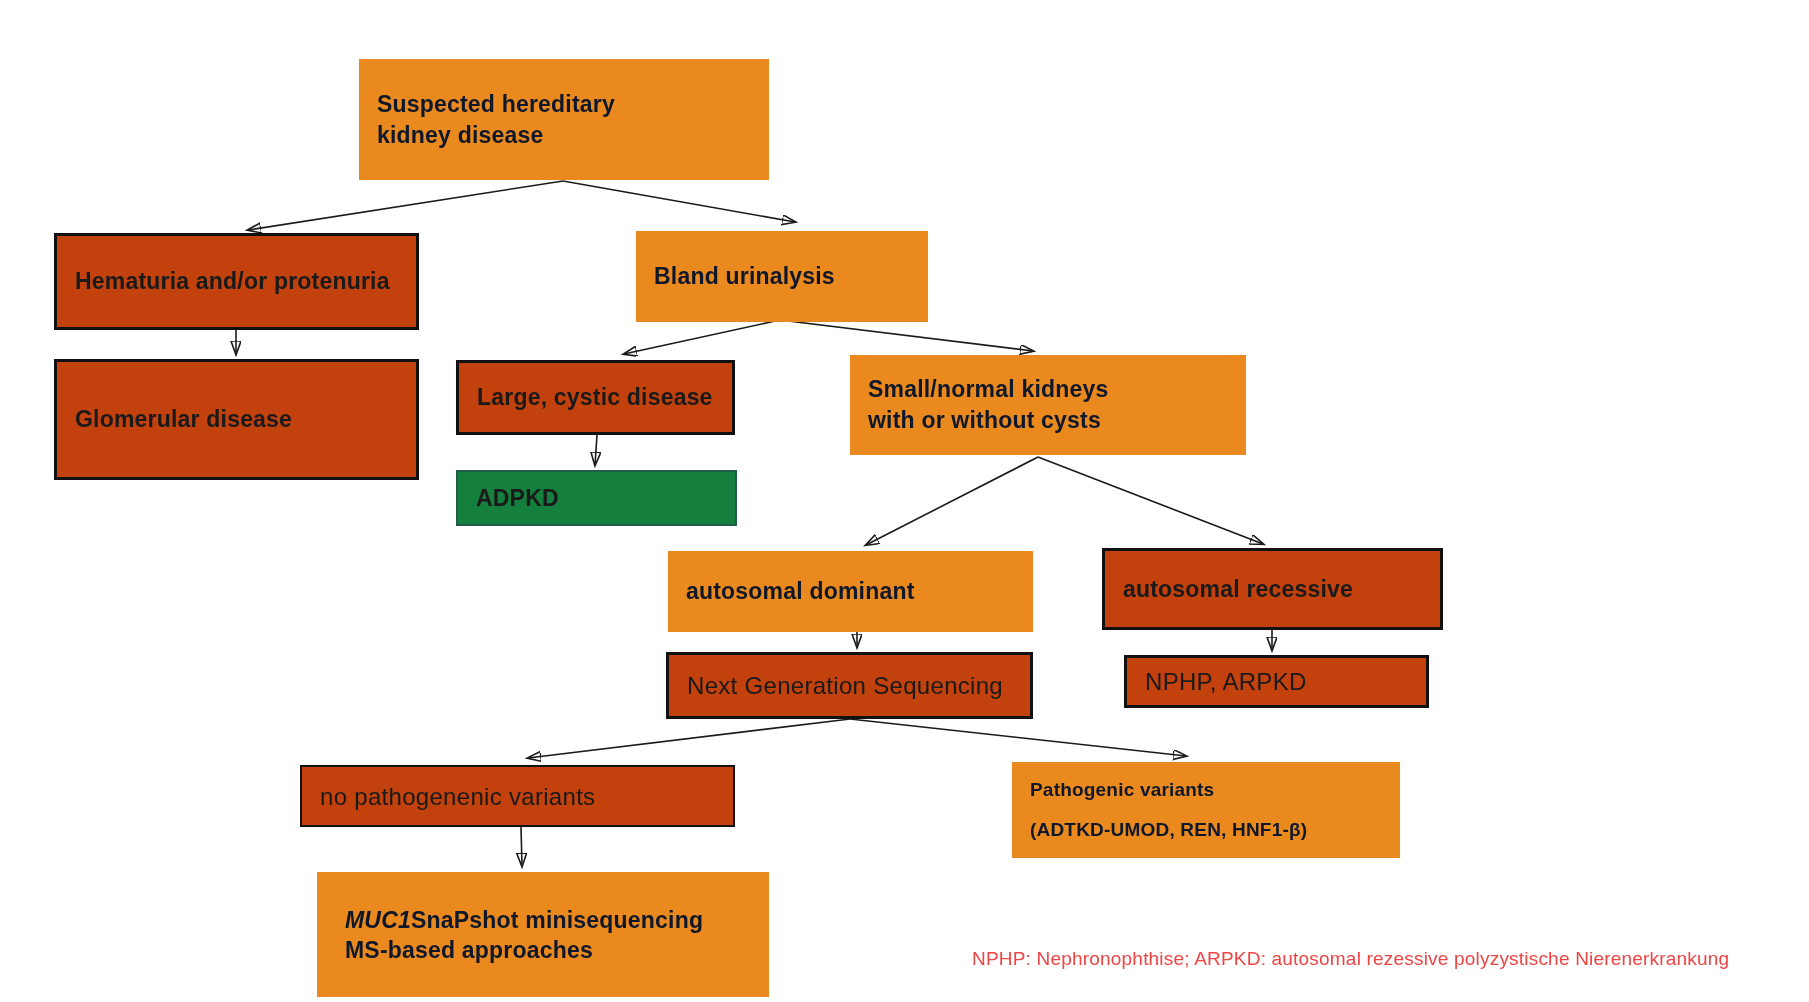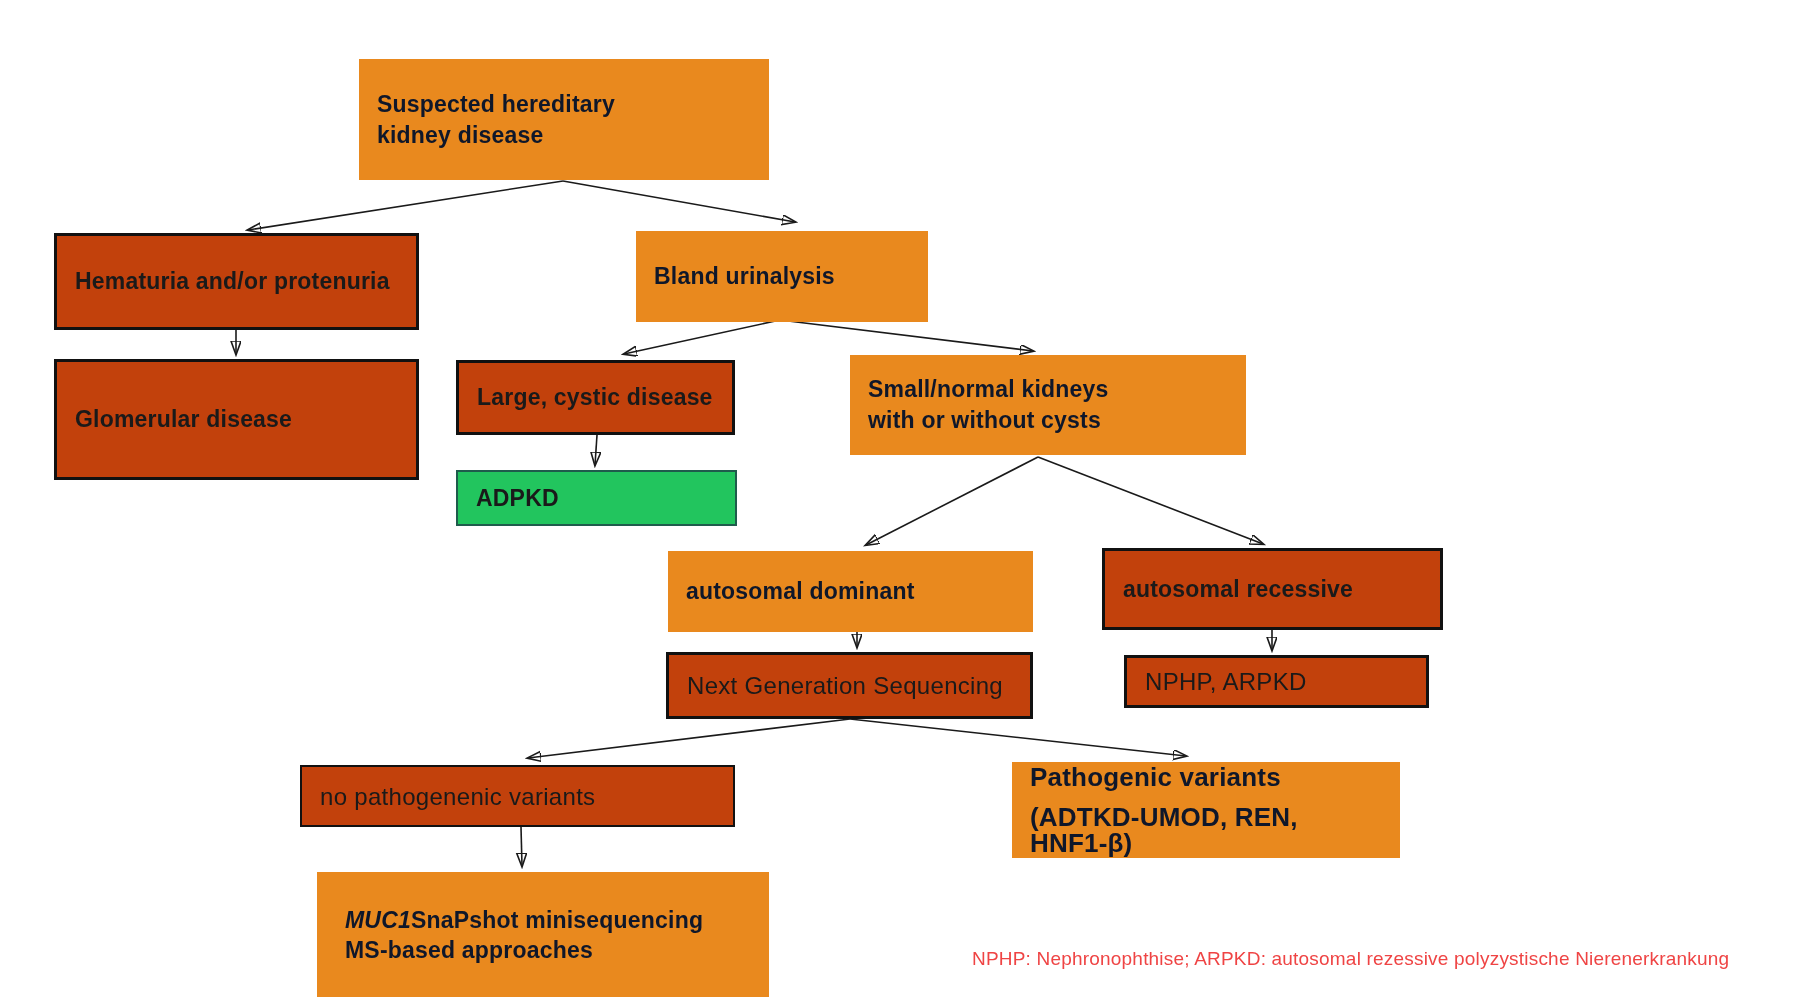--- a/index.html
+++ b/index.html
@@ -28,21 +28,21 @@
     background:var(--orange,#e9891e);
     color:#0f172a;
     border:none;
   }
   .outline{
     background:#c2410c;
     color:var(--text,#1a1a1a);
     border:3px solid var(--border_dark,#111);
   }
   .outline-green{
-    background:#22c55e;
+    background:#15803d;
     color:var(--text,#1a1a1a);
     border:2px solid var(--adpkd_border,#1f5c4c);
   }
   .plain{
     font-weight:400;
     font-size:24px;
     letter-spacing:.3px;
   }
   .thin-border{border-width:2px;}
   .gapline{margin-top:14px;}
@@ -104,21 +104,21 @@
   <div class="node orange" style="left:668px;top:551px;width:365px;height:81px;">autosomal dominant</div>
 
   <div class="node outline" style="left:1102px;top:548px;width:341px;height:82px;">autosomal recessive</div>
 
   <div class="node outline plain" style="left:666px;top:652px;width:367px;height:67px;">Next Generation Sequencing</div>
 
   <div class="node outline plain" style="left:1124px;top:655px;width:305px;height:53px;">NPHP, ARPKD</div>
 
   <div class="node outline plain thin-border" style="left:300px;top:765px;width:435px;height:62px;">no pathogenenic variants</div>
 
-  <div class="node orange" style="left:1012px;top:762px;width:388px;height:96px;font-size:26px;line-height:26px;">
+  <div class="node orange" style="left:1012px;top:762px;width:388px;height:96px;font-size:19px;line-height:26px;">
     <div>Pathogenic variants</div>
     <div class="gapline">(ADTKD-UMOD, REN, HNF1-β)</div>
   </div>
 
   <div class="node orange" style="left:317px;top:872px;width:452px;height:125px;padding-left:28px;line-height:30px;">
     <div><span class="gene">MUC1</span><span>SnaPshot minisequencing</span></div>
     <div>MS-based approaches</div>
   </div>
 
   <div class="footnote">NPHP: Nephronophthise; ARPKD: autosomal rezessive polyzystische Nierenerkrankung</div>

